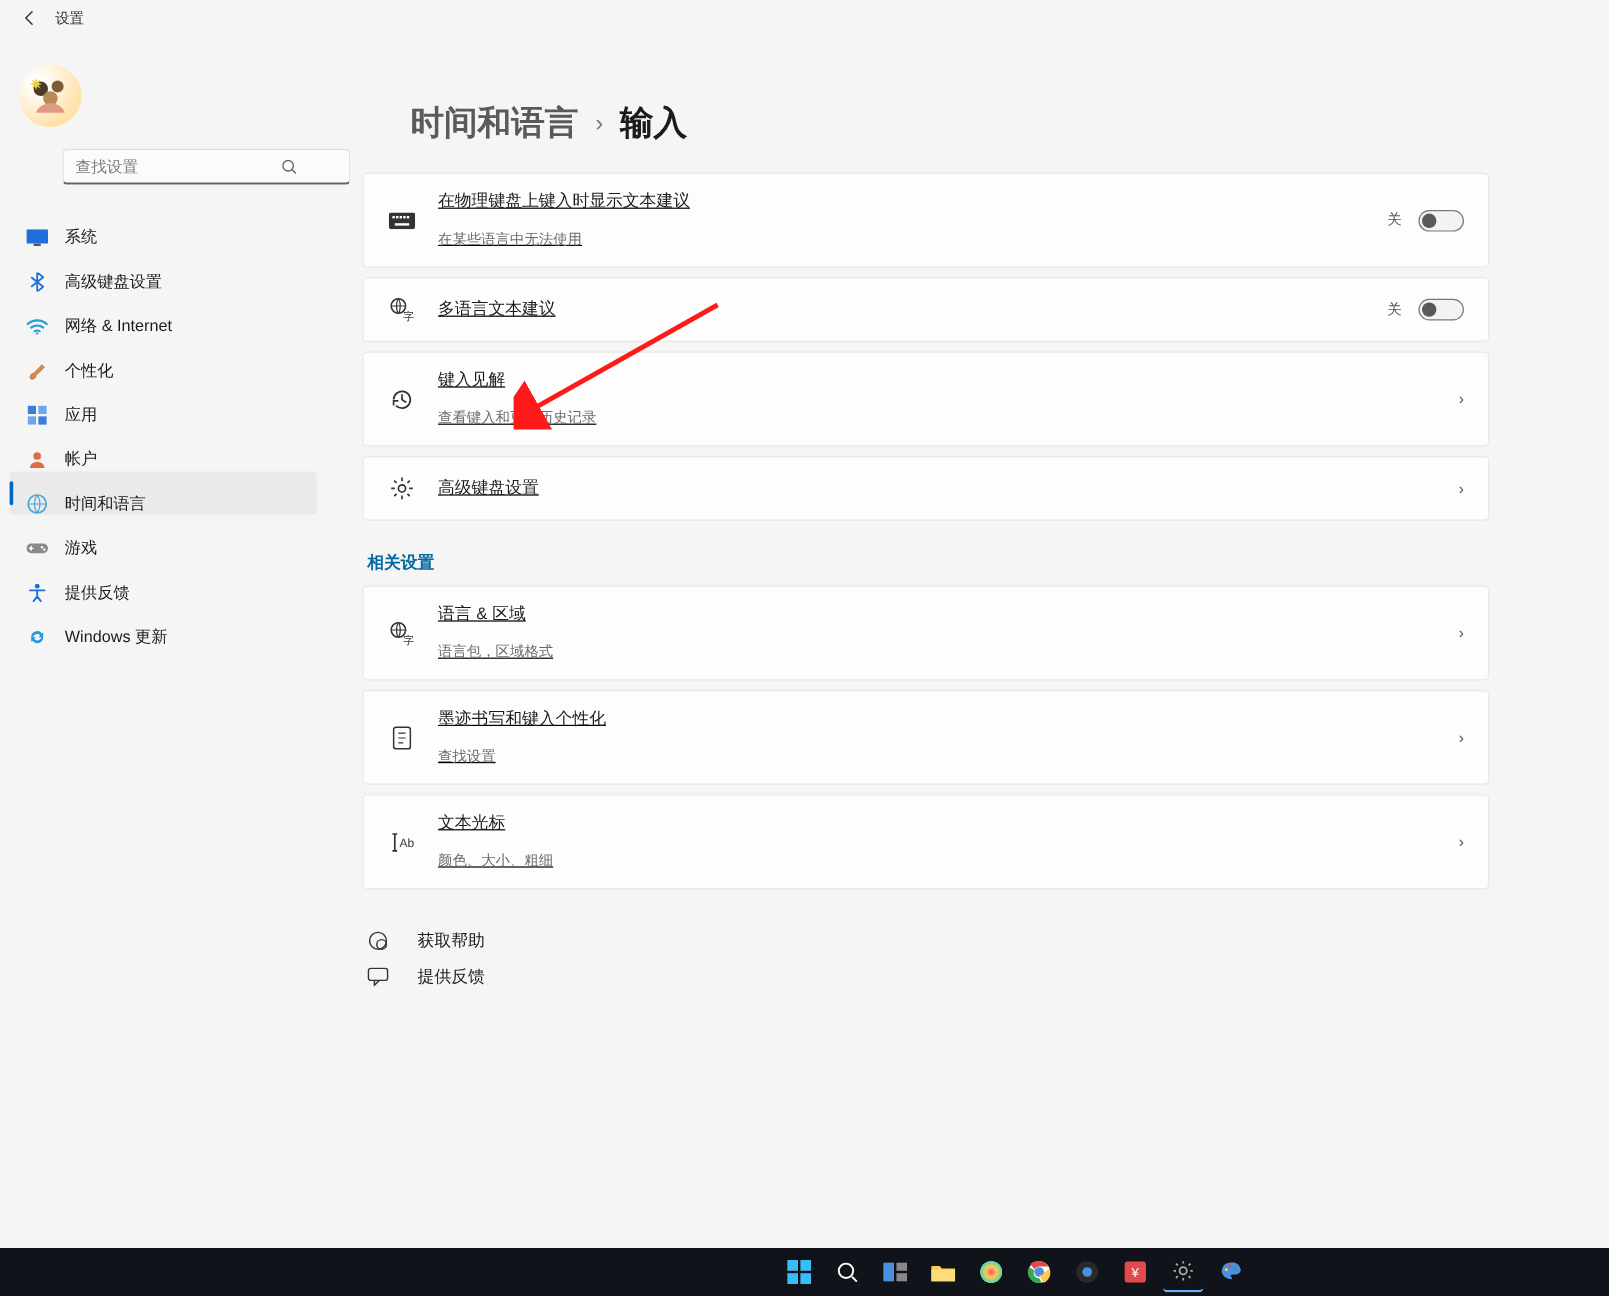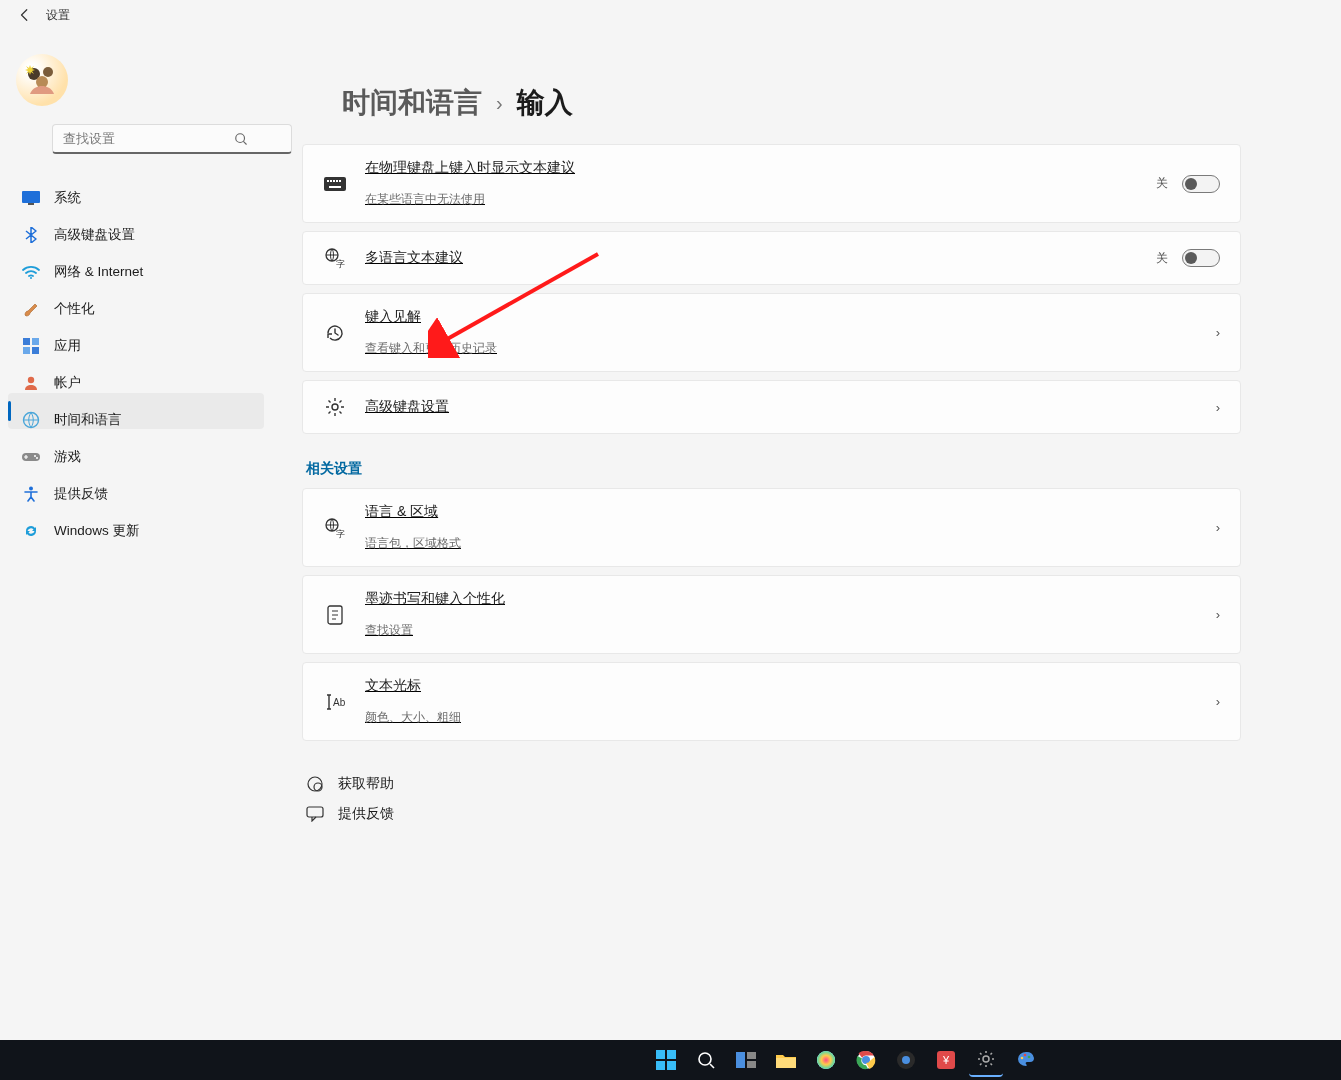--- a/index.html
+++ b/index.html
@@ -29,21 +29,21 @@
   .card { background: #fdfdfd; border: 1px solid #e8e8e8; border-radius: 4px; margin-bottom: 4px; display:flex; align-items:center; padding: 14px 20px; cursor:pointer;}
   .card-icon { width: 24px; height:24px; margin-right: 18px; display:inline-flex; align-items:center; justify-content:center; color:#404040; font-size:18px;}
   .card-body { flex:1;text-decoration:underline; }
   .card-title { font-size: 14px; color:#1b1b1b;}
   .card-subtitle { font-size: 12px; color:#6b6b6b; margin-top:14px;}
   .card-right { display:flex; align-items:center; gap:14px; color:#555; font-size:12px;}
   .toggle { width: 38px; height: 18px; border-radius:10px; border:1px solid #7a7a7a; background:#f3f3f3; position:relative;}
   .toggle::after { content:""; width:12px; height:12px; border-radius:50%; background:#5a5a5a; position:absolute; left:2px; top:2px;}
   .chevron { font-size:13px; color:#555;}
   .section-heading { font-size:14px; font-weight:600; color:#0369a1; margin: 26px 0 10px 4px;}
-  .link-row { display:flex; align-items:center; gap:14px; font-size:14px; color:#1b1b1b; padding:6px 0 6px 4px; cursor:pointer;}
+  .link-row { display:flex; align-items:center; gap:24px; font-size:14px; color:#1b1b1b; padding:6px 0 6px 4px; cursor:pointer;}
   .link-icon { width:18px; height:18px; display:inline-flex; align-items:center; justify-content:center;}
   
   .arrow-annot { position:absolute; pointer-events:none; }
   
   .taskbar { position:absolute; left:0; right:0; bottom:0; height:40px; background:#10141a; display:flex; align-items:center; justify-content:center;}
   .taskbar-center { display:flex; gap:6px; margin-left:350px;}
   .tb-item { width:34px; height:34px; border-radius:4px; display:flex; align-items:center; justify-content:center; cursor:pointer; color:#fff; font-size:17px;}
   .gap { height: 4px; }
 </style>
 </head>

